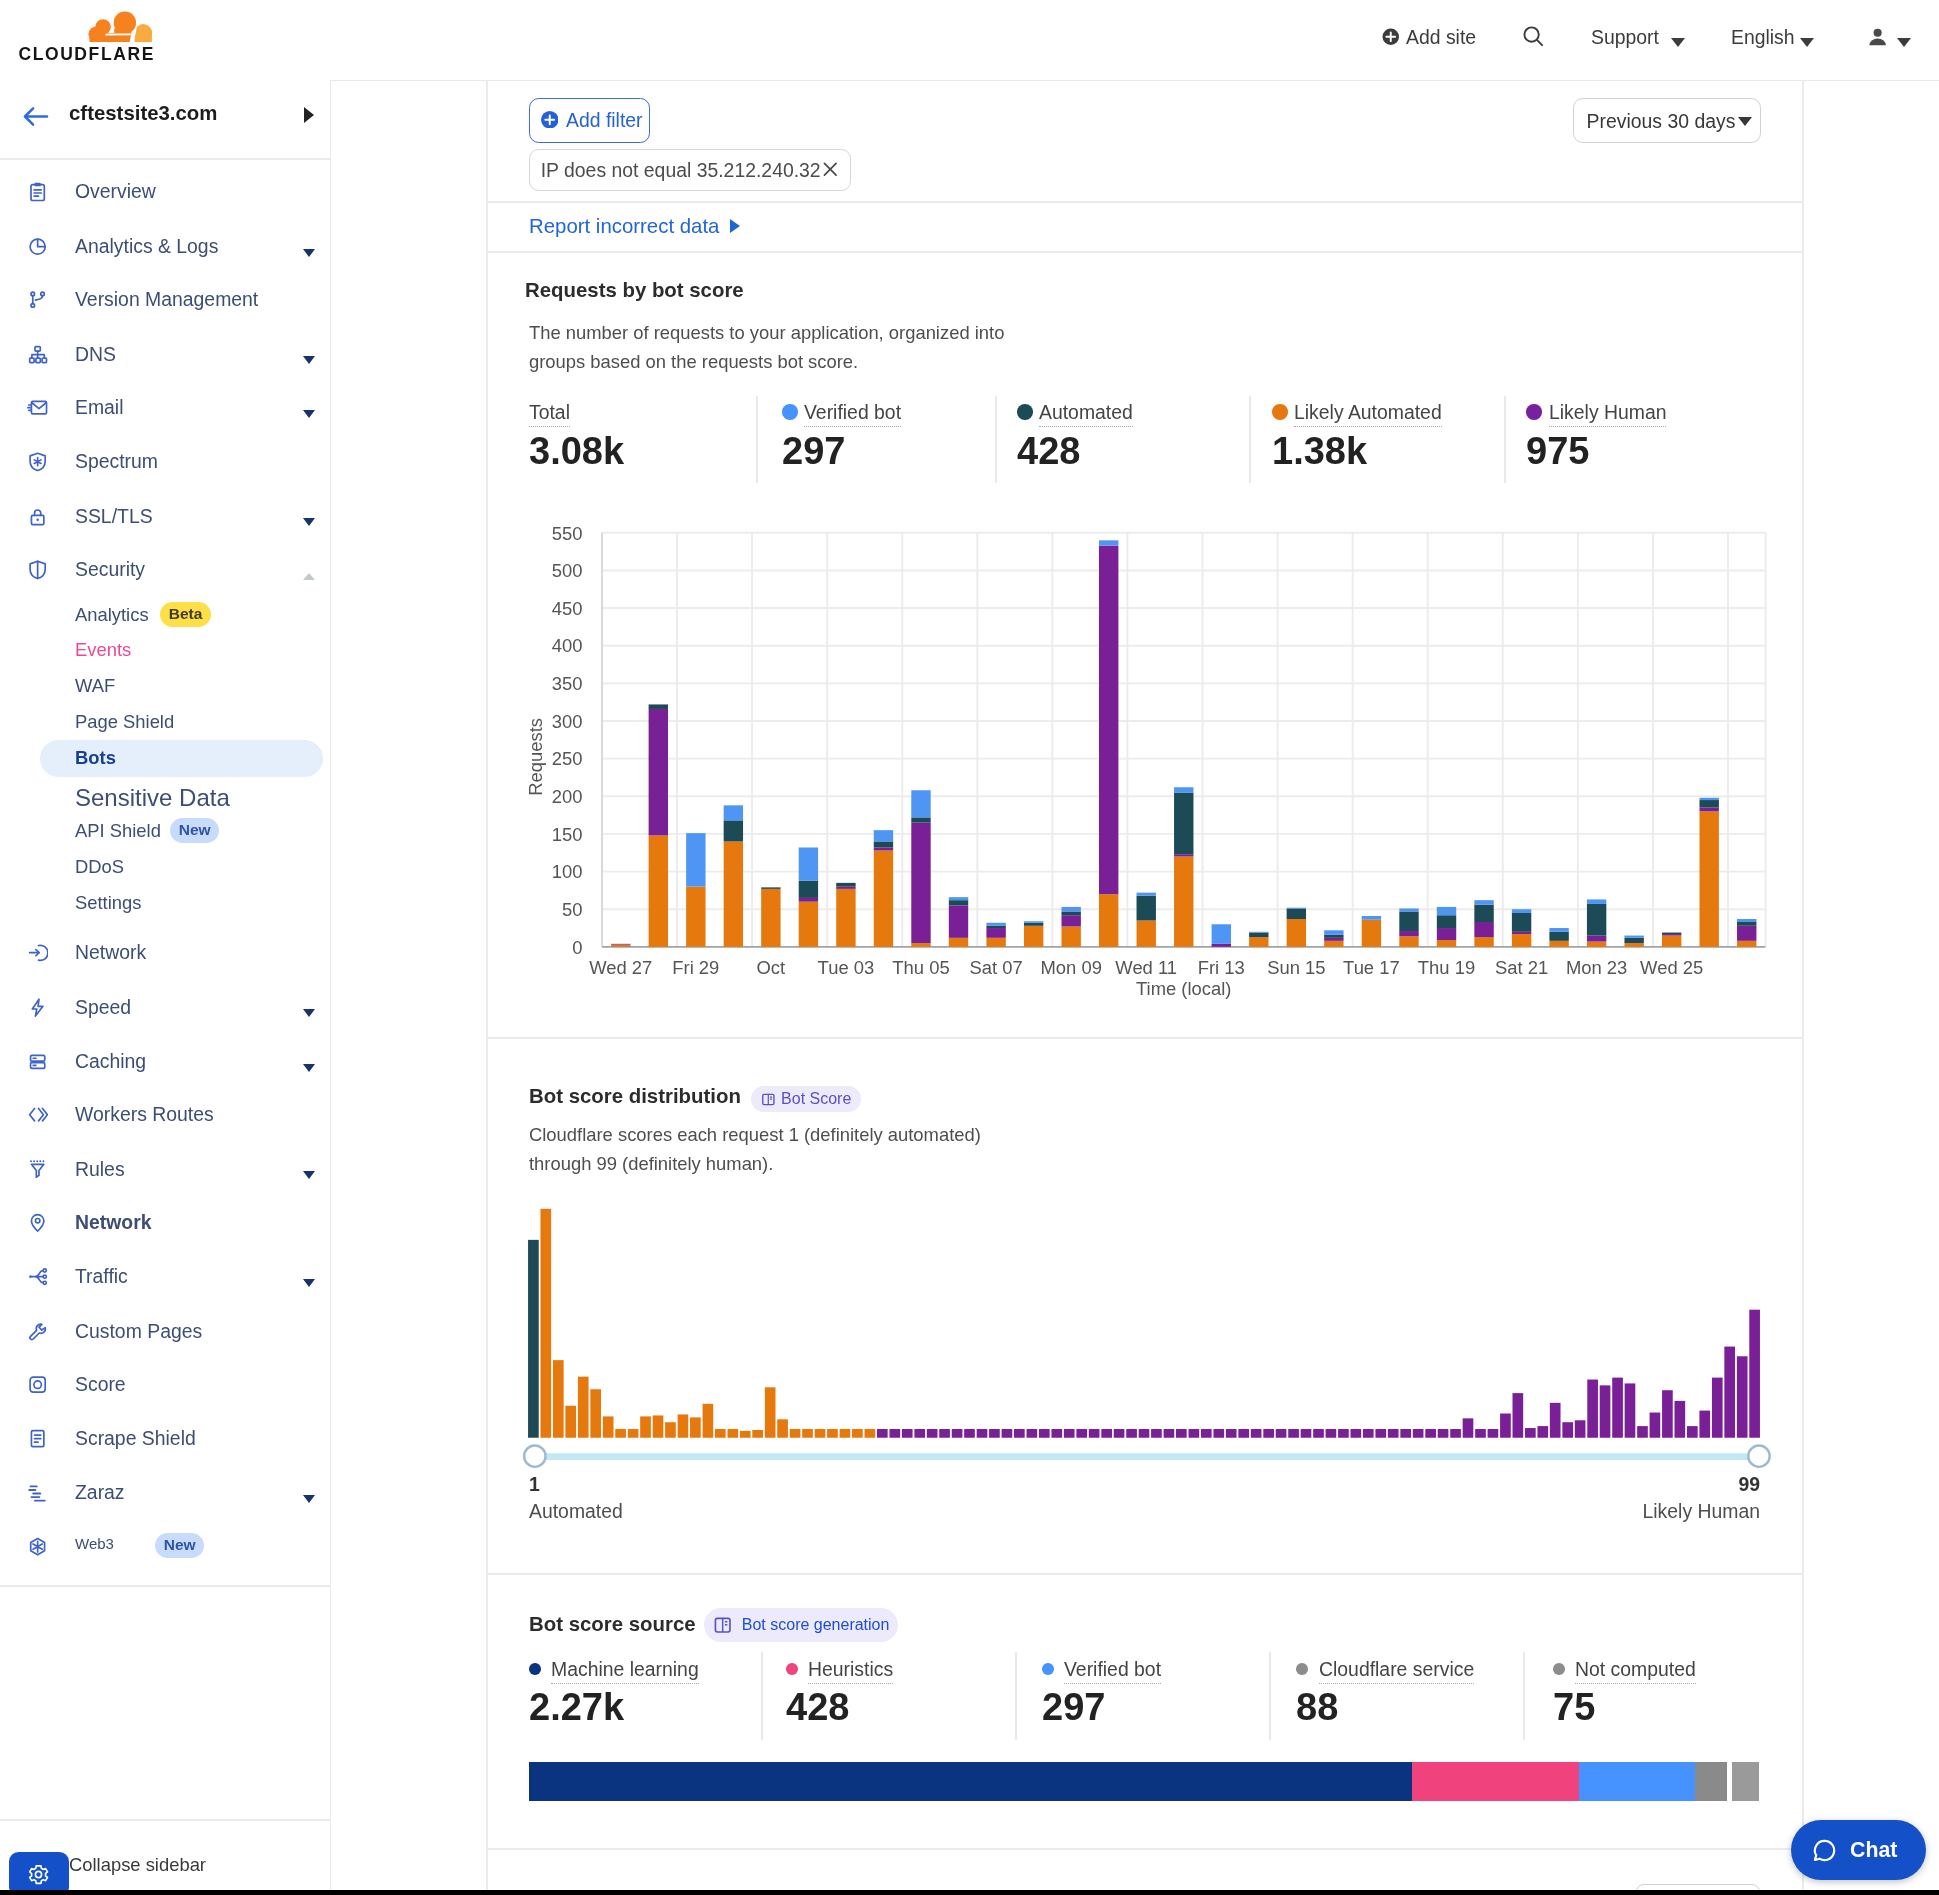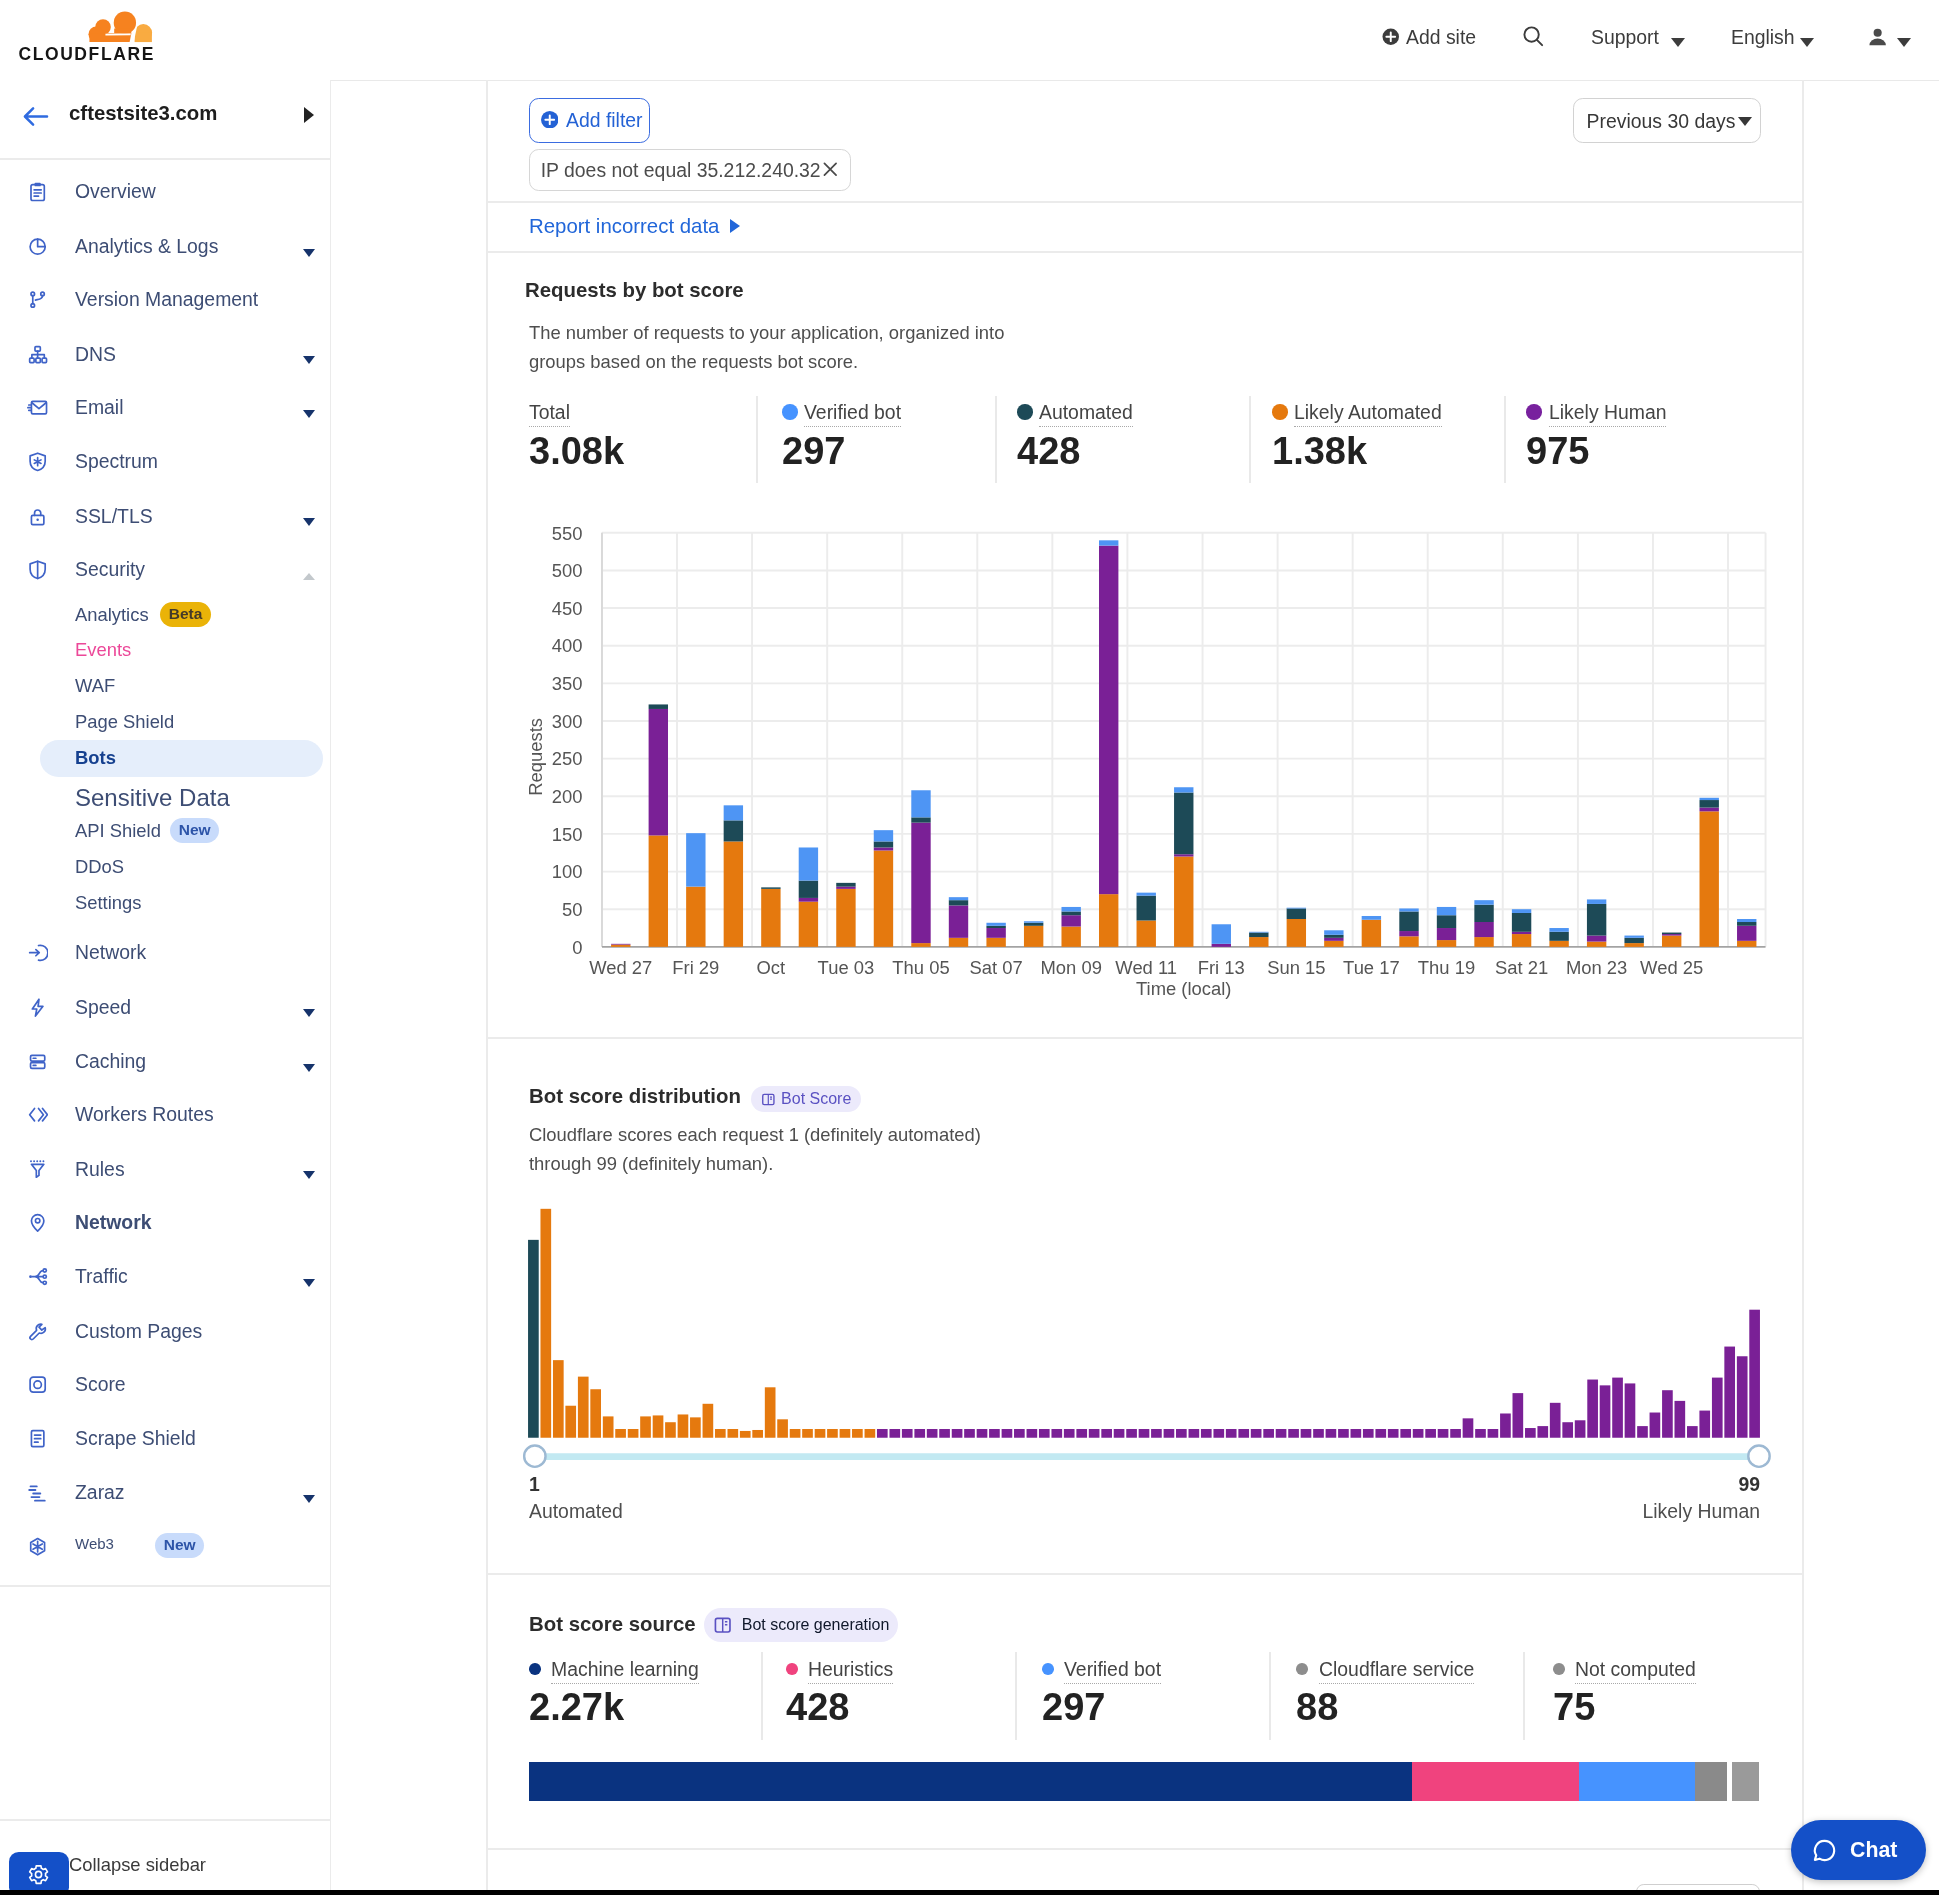--- a/index.html
+++ b/index.html
@@ -93,21 +93,21 @@
     </svg></div>
 <div style="position:absolute;left:75px;top:505px;font-size:19.4px;line-height:23px;color:#3d4d74;white-space:nowrap;">SSL/TLS</div>
 <div style="position:absolute;left:303px;top:512px;"><span style="display:inline-block;width:0;height:0;border-left:6.8px solid transparent;border-right:6.8px solid transparent;border-top:8.7px solid #16336b;"></span></div>
 <div style="position:absolute;left:27px;top:559px;"><svg width="21.3" height="21.3" viewBox="0 0 24 24">
       <path d="M12 2.5l8.5 3v6c0 5.5-3.7 9-8.5 10.5C7.2 20.5 3.5 17 3.5 11.5v-6z" stroke="#3f63c8" stroke-width="1.9" fill="none" stroke-linecap="round" stroke-linejoin="round"></path>
       <path d="M12 2.5V22" stroke="#3f63c8" stroke-width="1.9" fill="none" stroke-linecap="round" stroke-linejoin="round"></path>
     </svg></div>
 <div style="position:absolute;left:75px;top:558px;font-size:19.4px;line-height:23px;color:#3d4d74;white-space:nowrap;">Security</div>
 <div style="position:absolute;left:303px;top:566px;"><span style="display:inline-block;width:0;height:0;border-left:6.8px solid transparent;border-right:6.8px solid transparent;border-bottom:7.8px solid #c3c8cc;"></span></div>
 <div style="position:absolute;left:75px;top:604px;font-size:18.4px;color:#3d4d74;white-space:nowrap;">Analytics</div>
-<div style="position:absolute;left:160px;top:602px;background:#eab308;color:#453a28;font-size:15.5px;font-weight:600;padding:2.9px 8.7px 3.9px;border-radius:13.6px;">Beta</div>
+<div style="position:absolute;left:160px;top:602px;background:#fde047;color:#453a28;font-size:15.5px;font-weight:600;padding:2.9px 8.7px 3.9px;border-radius:13.6px;">Beta</div>
 <div style="position:absolute;left:75px;top:639px;font-size:18.4px;color:#ec4899;white-space:nowrap;">Events</div>
 <div style="position:absolute;left:75px;top:675px;font-size:18.4px;color:#3d4d74;white-space:nowrap;">WAF</div>
 <div style="position:absolute;left:75px;top:711px;font-size:18.4px;color:#3d4d74;white-space:nowrap;">Page Shield</div>
 <div style="position:absolute;left:40px;top:740px;width:283px;height:37px;border-radius:18.4px;background:#e5eefb;"></div>
 <div style="position:absolute;left:75px;top:747px;font-size:18.4px;font-weight:700;color:#15408f;">Bots</div>
 <div style="position:absolute;left:75px;top:784px;font-size:24px;color:#3d4d74;white-space:nowrap;">Sensitive Data</div>
 <div style="position:absolute;left:75px;top:820px;font-size:18.4px;color:#3d4d74;white-space:nowrap;">API Shield</div>
 <div style="position:absolute;left:170px;top:818px;background:#c8dbfb;color:#2d54a8;font-size:15.5px;font-weight:600;padding:2.9px 8.7px 3.9px;border-radius:13.6px;">New</div>
 <div style="position:absolute;left:75px;top:856px;font-size:18.4px;color:#3d4d74;white-space:nowrap;">DDoS</div>
 <div style="position:absolute;left:75px;top:892px;font-size:18.4px;color:#3d4d74;white-space:nowrap;">Settings</div>
@@ -520,21 +520,21 @@
 <div style="position:absolute;left:529px;top:1500px;font-size:19.4px;color:#4e4e4e;">Automated</div>
 <div style="position:absolute;left:1469px;top:1500px;width:291px;text-align:right;font-size:19.4px;color:#4e4e4e;">Likely Human</div>
 <div style="position:absolute;left:529px;top:1613px;font-size:20.4px;font-weight:700;color:#2c2c2c;">Bot score source</div>
 <div style="position:absolute;left:704px;top:1608px;height:34px;background:#eceafb;border-radius:17px;padding:0 8.7px;display:flex;align-items:center;gap:9.7px;">
     <span style="display:flex;">
       <svg width="19.4" height="19.4" viewBox="0 0 20 20" style="">
         <rect x="2.5" y="3.5" width="15" height="14" rx="2" stroke="#5a51c2" stroke-width="1.7" fill="none"></rect>
         <path d="M10 3.5v14M12.3 7h2.5M12.3 10h2.5" stroke="#5a51c2" stroke-width="1.5"></path>
       </svg>
     </span>
-    <span style="font-size:16px;color:#0f172a;white-space:nowrap;">Bot score generation</span>
+    <span style="font-size:16px;color:#1d4ed8;white-space:nowrap;">Bot score generation</span>
   </div>
 <div style="position:absolute;left:529px;top:1663px;width:11.6px;height:11.6px;border-radius:50%;background:#0a3380;"></div>
 <div style="position:absolute;left:551px;top:1658px;font-size:19.4px;color:#444;border-bottom:1.9px dotted #a9a9a9;padding-bottom:1.9px;white-space:nowrap;">Machine learning</div>
 <div style="position:absolute;left:529px;top:1686px;font-size:38px;font-weight:700;color:#222;">2.27k</div>
 <div style="position:absolute;left:786px;top:1663px;width:11.6px;height:11.6px;border-radius:50%;background:#f0437e;"></div>
 <div style="position:absolute;left:808px;top:1658px;font-size:19.4px;color:#444;border-bottom:1.9px dotted #a9a9a9;padding-bottom:1.9px;white-space:nowrap;">Heuristics</div>
 <div style="position:absolute;left:786px;top:1686px;font-size:38px;font-weight:700;color:#222;">428</div>
 <div style="position:absolute;left:1042px;top:1663px;width:11.6px;height:11.6px;border-radius:50%;background:#4693ff;"></div>
 <div style="position:absolute;left:1064px;top:1658px;font-size:19.4px;color:#444;border-bottom:1.9px dotted #a9a9a9;padding-bottom:1.9px;white-space:nowrap;">Verified bot</div>
 <div style="position:absolute;left:1042px;top:1686px;font-size:38px;font-weight:700;color:#222;">297</div>

